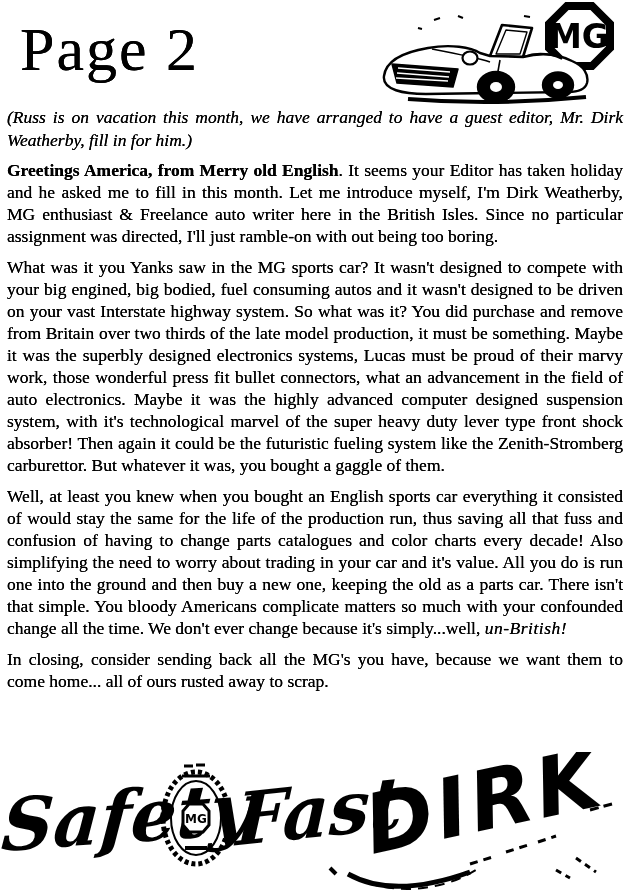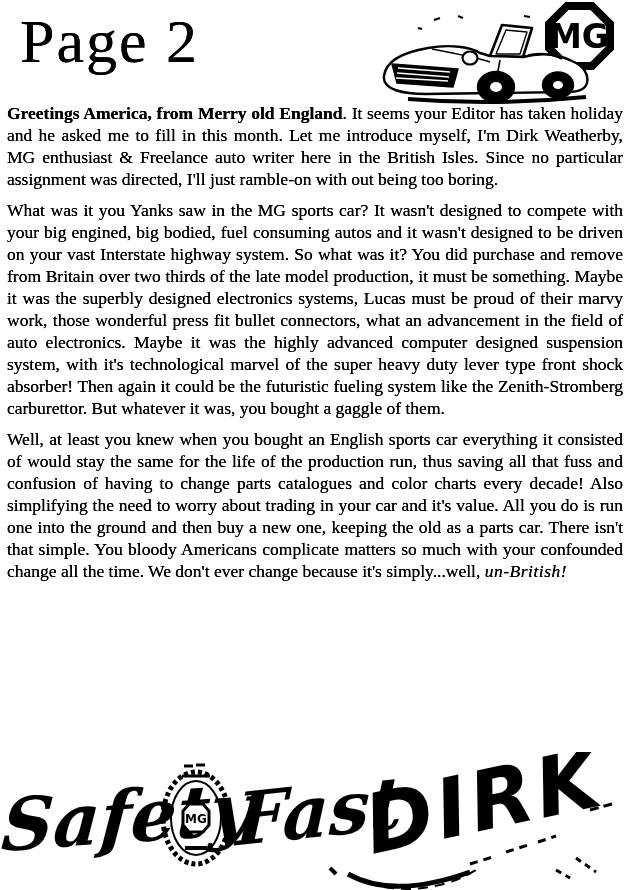--- a/index.html
+++ b/index.html
@@ -10,21 +10,21 @@
     height: 890px;
     margin: 0 auto;
     background: #ffffff;
     color: #000;
     font-family: "Liberation Serif", "DejaVu Serif", serif;
     overflow: hidden;
   }
   .header { position: relative; height: 102px; }
   .page-title {
     margin: 0;
-    padding: 10px 0 0 20px;
+    padding: 18px 0 0 20px;
     font-size: 62px;
     font-weight: normal;
     letter-spacing: 2px;
     line-height: 1;
     text-shadow: 0 0 0.6px #000;
   }
   .header-art { position: absolute; top: 2px; right: 2px; width: 254px; height: 104px; }
   .note {
     margin: 4px 7px 7px 7px;
     font-style: italic;
@@ -97,27 +97,29 @@
           <ellipse cx="122" cy="85" rx="6" ry="5" fill="#fff" stroke="none"></ellipse>
           <ellipse cx="184" cy="83" rx="15" ry="12.5" fill="#000"></ellipse>
           <ellipse cx="184" cy="83" rx="5" ry="4" fill="#fff" stroke="none"></ellipse>
 
           <path d="M60,18 l6,-2 M84,14 l5,2 M44,26 l4,1 M150,14 l6,1" stroke-width="2" fill="none"></path>
         </g>
       </svg>
     </div>
   </div>
 
+  <p class="note">(Russ is on vacation this month, we have arranged to have a guest editor, Mr. Dirk Weatherby, fill in for him.)</p>
 
-  <p class="body-para"><span class="lead">Greetings America, from Merry old England</span><span>. It seems your Editor has taken holiday and he asked me to fill in this month. Let me introduce myself, I'm Dirk Weatherby, MG enthusiast &amp; Freelance auto writer here in the British Isles. Since no particular assignment was directed, I'll just ramble-on with out being too boring.</span></p>
+  <p class="body-para"><span class="lead">Greetings America, from Merry old English</span><span>. It seems your Editor has taken holiday and he asked me to fill in this month. Let me introduce myself, I'm Dirk Weatherby, MG enthusiast &amp; Freelance auto writer here in the British Isles. Since no particular assignment was directed, I'll just ramble-on with out being too boring.</span></p>
 
   <p class="body-para">What was it you Yanks saw in the MG sports car? It wasn't designed to compete with your big engined, big bodied, fuel consuming autos and it wasn't designed to be driven on your vast Interstate highway system. So what was it? You did purchase and remove from Britain over two thirds of the late model production, it must be something. Maybe it was the superbly designed electronics systems, Lucas must be proud of their marvy work, those wonderful press fit bullet connectors, what an advancement in the field of auto electronics. Maybe it was the highly advanced computer designed suspension system, with it's technological marvel of the super heavy duty lever type front shock absorber! Then again it could be the futuristic fueling system like the Zenith-Stromberg carburettor. But whatever it was, you bought a gaggle of them.</p>
 
   <p class="body-para"><span>Well, at least you knew when you bought an English sports car everything it consisted of would stay the same for the life of the production run, thus saving all that fuss and confusion of having to change parts catalogues and color charts every decade! Also simplifying the need to worry about trading in your car and it's value. All you do is run one into the ground and then buy a new one, keeping the old as a parts car. There isn't that simple. You bloody Americans complicate matters so much with your confounded change all the time. We don't ever change because it's simply...well, </span><span class="em-brit">un-British!</span></p>
 
+  <p class="body-para">In closing, consider sending back all the MG's you have, because we want them to come home... all of ours rusted away to scrap.</p>
 
   <div class="footer-art">
     <svg viewBox="0 0 630 138" width="630" height="138" xmlns="http://www.w3.org/2000/svg">
 
       <g>
         <text x="14" y="98" class="script-word" font-size="72" transform="rotate(-4 14 98) skewX(-8)">Safety</text>
 
         <g transform="translate(196,66)">
           <ellipse cx="0" cy="0" rx="33" ry="46" fill="none" stroke="#000" stroke-width="5" stroke-dasharray="4 3"></ellipse>
           <ellipse cx="0" cy="0" rx="25" ry="37" fill="none" stroke="#000" stroke-width="2"></ellipse>

